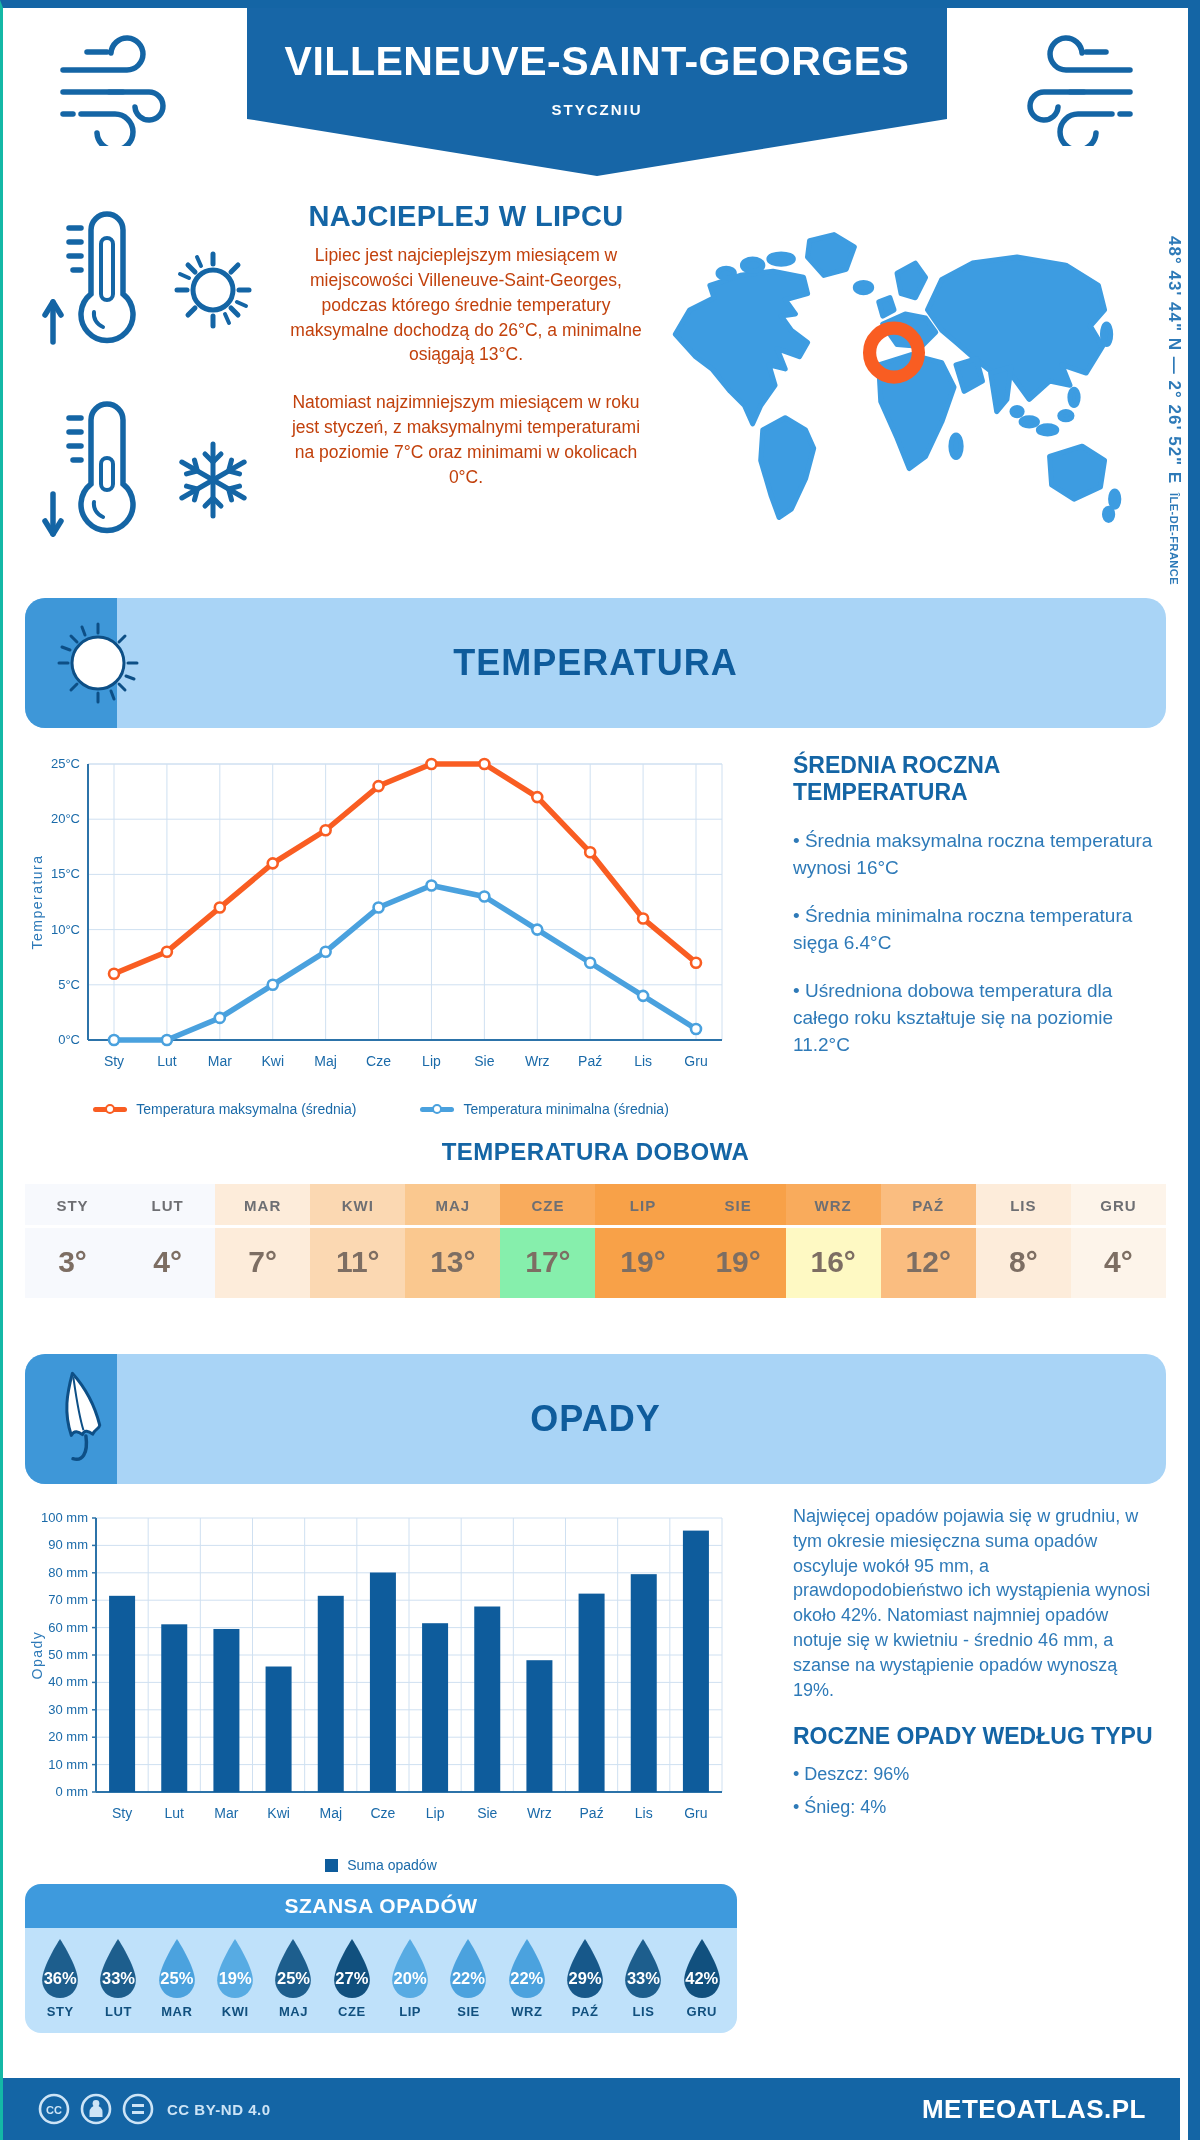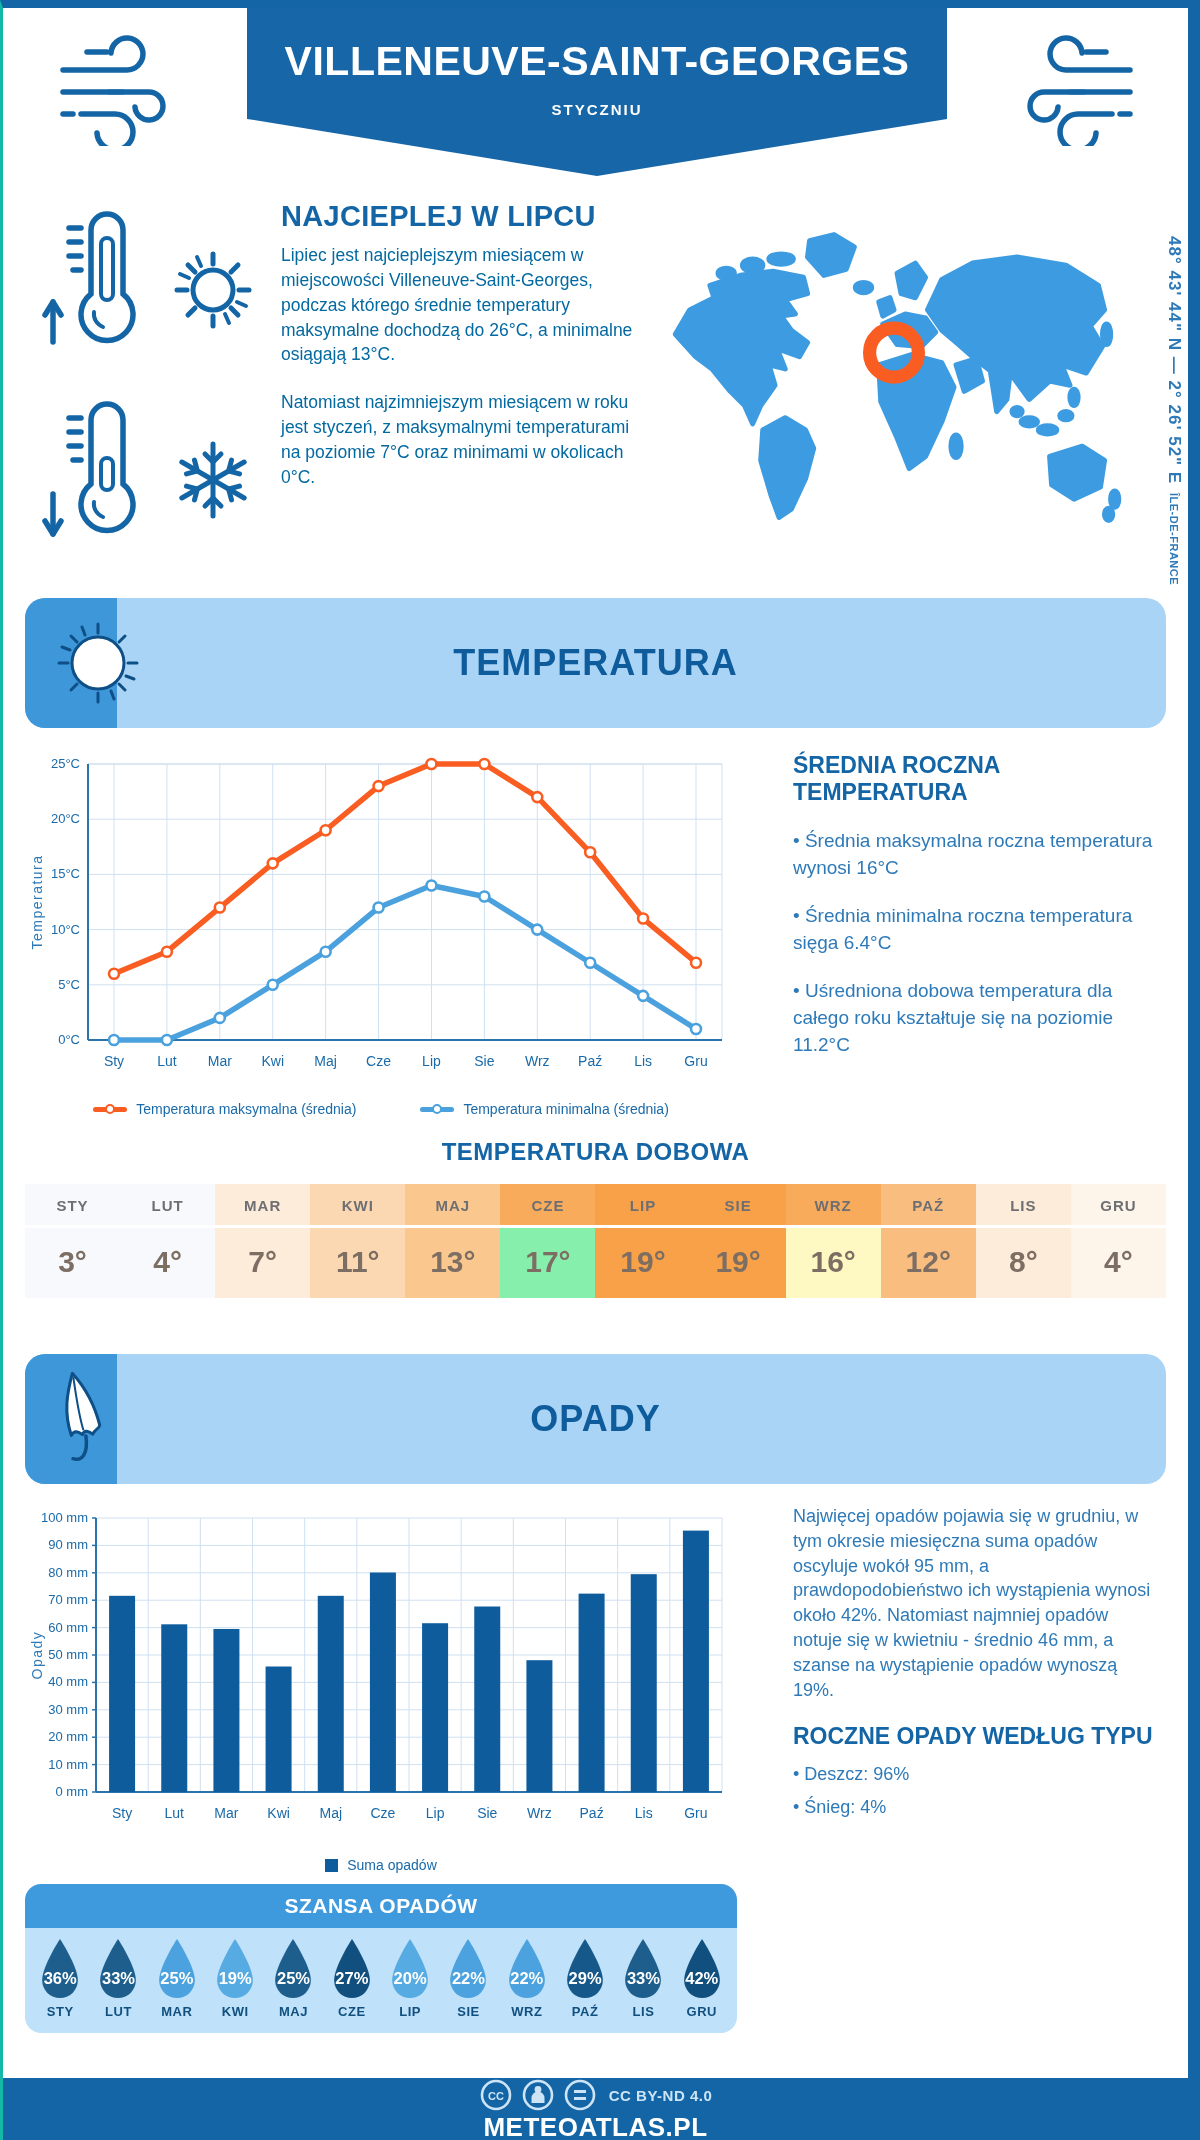--- a/index.html
+++ b/index.html
@@ -10,25 +10,25 @@
   .hero{position:relative;height:170px;}
   .banner{position:absolute;left:244px;top:0;width:700px;height:168px;background:#1766a7;
           clip-path:polygon(0 0,100% 0,100% 66%,50% 100%,0 66%);text-align:center;color:#fff;}
   .banner .title{margin-top:30px;font-size:41px;font-weight:bold;letter-spacing:.5px;}
   .banner .country{margin-top:16px;font-size:15px;letter-spacing:2px;font-weight:bold;}
   .wind{position:absolute;top:18px;width:175px;height:120px;stroke:#1465a5;stroke-width:5.5;fill:none;
         stroke-linecap:round;}
   .wind.left{left:48px;}
   .wind.right{right:46px;transform:scaleX(-1);}
   
-  .intro{position:relative;height:420px;}
+  .intro{position:relative;height:420px;text-align:center;}
   .intro-left{position:absolute;left:36px;top:22px;width:612px;}
   .fact{position:relative;padding-left:242px;min-height:178px;margin-bottom:12px;}
   .fact h2{margin:0 0 10px 0;font-size:29px;color:#1465a5;letter-spacing:.3px;}
-  .fact p{margin:0;font-size:17.5px;line-height:1.42;color:#0369a1;}
+  .fact p{margin:0;font-size:17.5px;line-height:1.42;color:#c2410c;}
   .thermo{position:absolute;left:0;top:6px;}
   .companion{position:absolute;left:128px;top:44px;}
   .map-wrap{position:absolute;left:652px;top:32px;width:478px;height:330px;}
   .geo{position:absolute;right:4px;top:58px;writing-mode:vertical-rl;color:#2e7ab8;font-weight:bold;}
   .geo .coords{font-size:17px;letter-spacing:1px;}
   .geo .region{font-size:11px;letter-spacing:.5px;margin-top:4px;}
   
   .band{position:relative;margin:0 22px;height:130px;background:#a9d4f6;border-radius:20px;
         display:flex;align-items:center;justify-content:center;}
   .band .band-title{font-size:36px;font-weight:bold;color:#0f5c9c;letter-spacing:1px;}
@@ -65,22 +65,22 @@
   .chance{margin-top:6px;border-radius:16px;overflow:hidden;}
   .chance-header{height:44px;background:#3e9add;display:flex;align-items:center;justify-content:center;
         color:#fff;font-size:21px;font-weight:bold;letter-spacing:.5px;}
   .drops{background:#bfe1fa;display:flex;padding:10px 6px 14px 6px;}
   .drop-cell{flex:1;position:relative;text-align:center;}
   .drop-cell svg{display:block;margin:0 auto;}
   .drop-val{position:absolute;top:31px;left:0;width:100%;text-align:center;
         font-size:16.5px;font-weight:bold;color:#fff;}
   .drop-month{margin-top:4px;font-size:13px;font-weight:bold;color:#11507e;letter-spacing:.5px;}
   
-  footer{position:absolute;left:0;right:0;bottom:0;height:62px;background:#1465a5;
-        display:flex;align-items:center;justify-content:space-between;padding:0 34px;box-sizing:border-box;flex-direction:column;}
+  footer{position:absolute;left:0;right:8px;bottom:0;height:62px;background:#1465a5;
+        display:flex;align-items:center;justify-content:space-between;padding:0 34px;box-sizing:border-box;}
   .cc-group{display:flex;align-items:center;gap:12px;color:#cde4f6;}
   .cc-label{font-size:15px;font-weight:bold;letter-spacing:.5px;}
   .site{color:#fff;font-size:26px;font-weight:bold;letter-spacing:.5px;}
 </style>
 </head>
 <body>
 
 <div class="page">
 
   <div class="hero">

